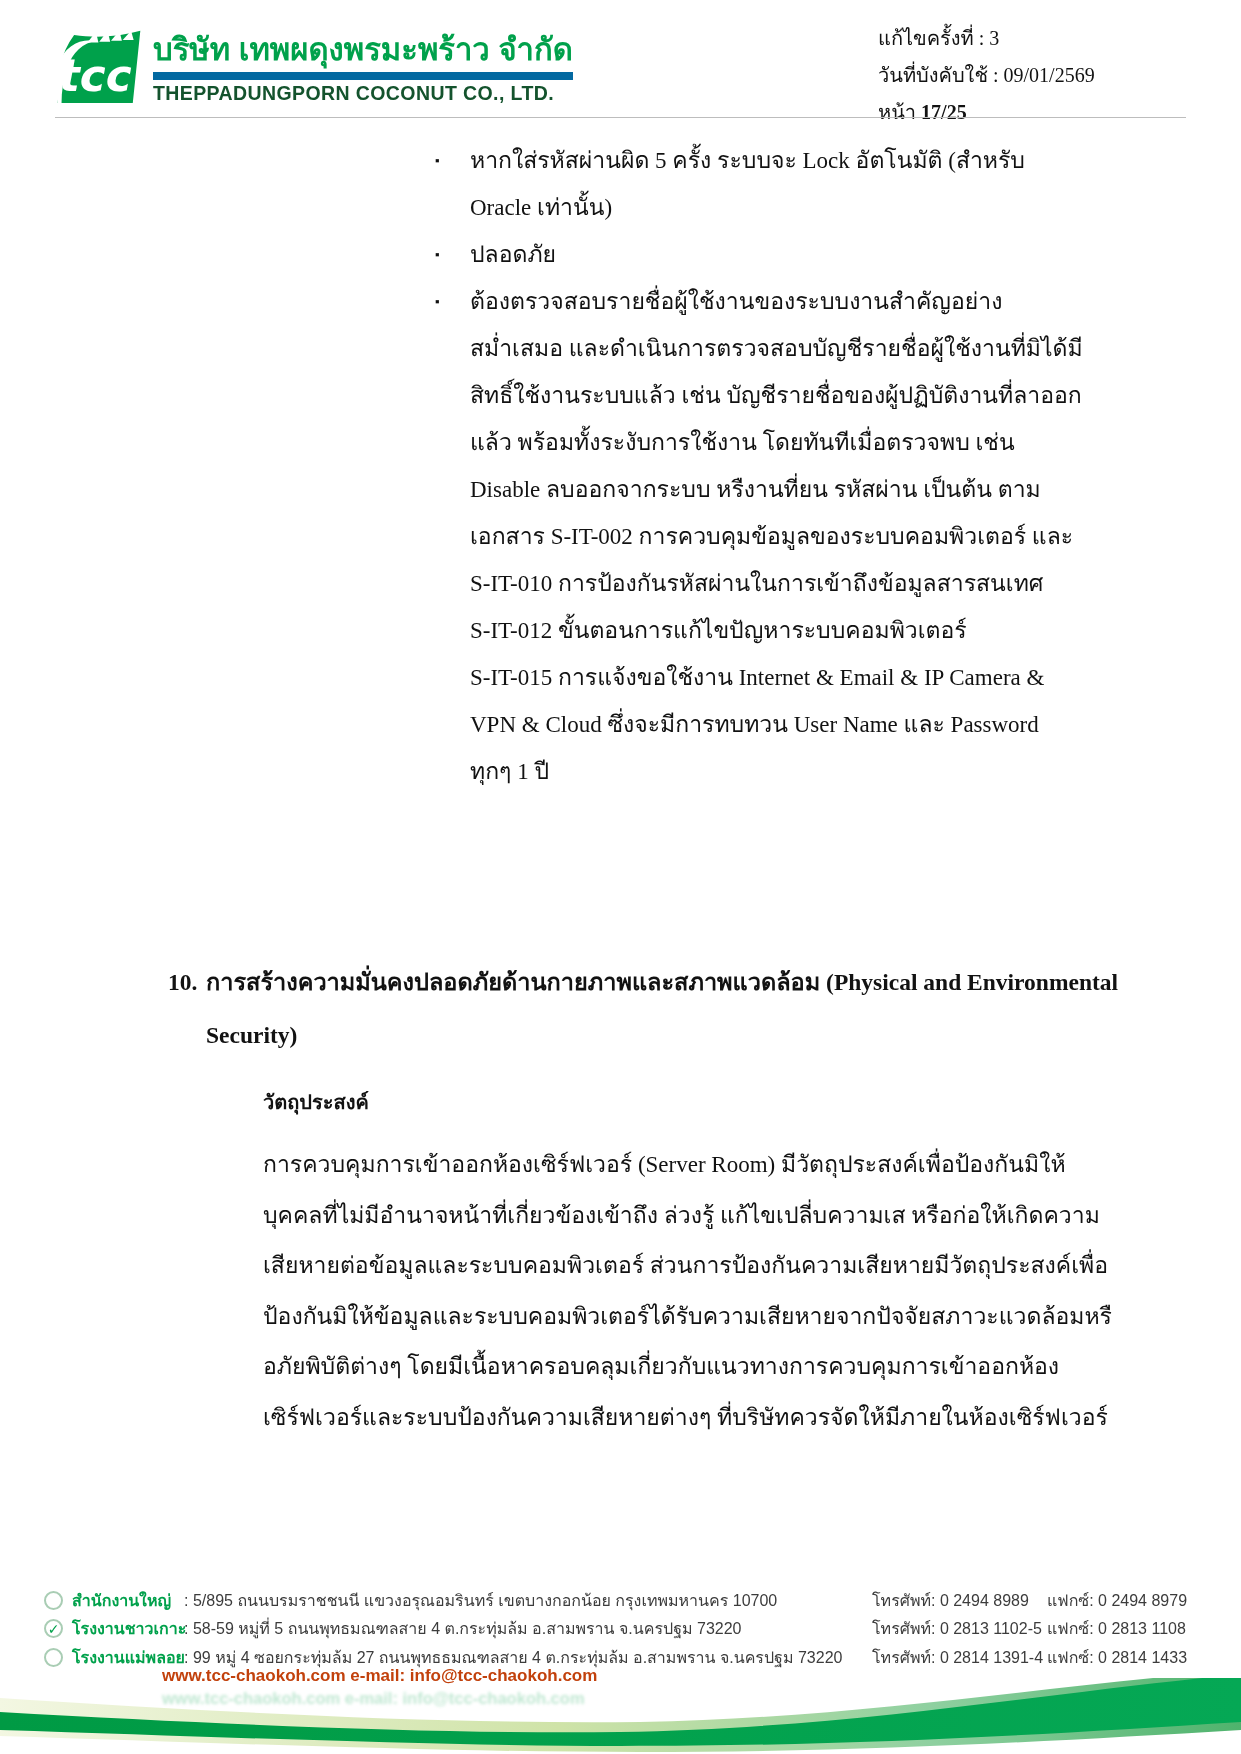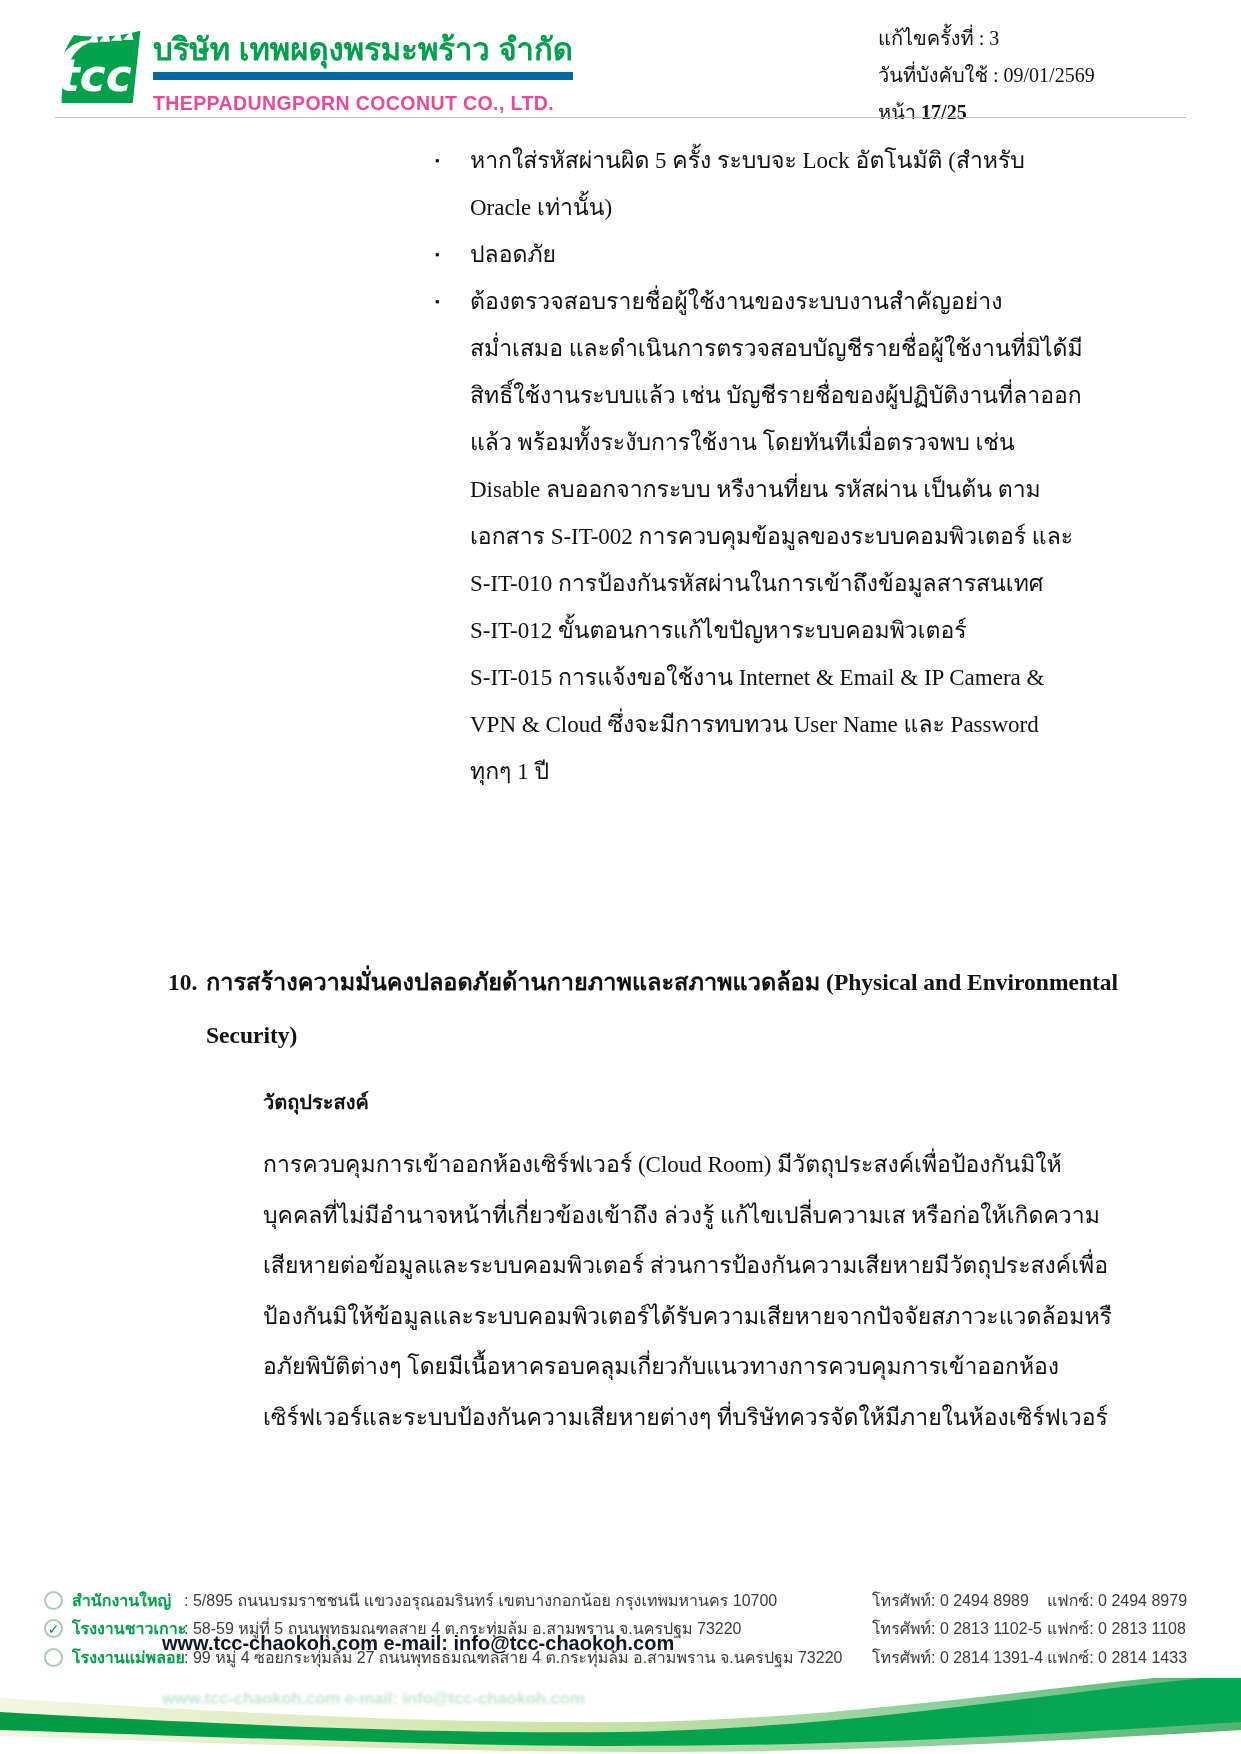--- a/index.html
+++ b/index.html
@@ -6,21 +6,21 @@
   .page{position:relative;width:1241px;height:1754px;background:#ffffff;overflow:hidden;
         font-family:"Liberation Serif","DejaVu Serif",serif;color:#121212;margin:0 auto;}
 
   
   .logo{position:absolute;left:54px;top:27px;width:88px;height:78px;}
   .company{position:absolute;left:153px;top:32px;}
   .company-th{font-family:"Liberation Sans","DejaVu Sans",sans-serif;font-weight:bold;
               color:#00A14B;font-size:31px;line-height:1.15;white-space:nowrap;
               border-bottom:8px solid #0369a1;padding-bottom:4px;}
   .company-en{font-family:"Liberation Sans","DejaVu Sans",sans-serif;font-weight:bold;
-              color:#ec4899;font-size:19.5px;letter-spacing:.4px;margin-top:12px;white-space:nowrap;}
+              color:#14532d;font-size:19.5px;letter-spacing:.4px;margin-top:2px;white-space:nowrap;}
   .doc-meta{position:absolute;left:878px;top:20px;font-size:20px;line-height:37px;white-space:nowrap;}
   .doc-meta b{font-weight:bold;}
   .header-rule{position:absolute;left:55px;top:117px;width:1131px;height:0;
                border-top:1.5px solid #bdbdbd;}
 
   
   .bullets{position:absolute;left:433px;top:137px;font-size:23px;}
   .bullet-item{position:relative;padding-left:37px;}
   .bullet-marker{position:absolute;left:2px;top:0;height:47px;line-height:47px;font-size:13px;color:#111;}
   .bullet-line{height:47px;line-height:47px;white-space:nowrap;}
@@ -39,22 +39,22 @@
           font-family:"Liberation Sans","DejaVu Sans",sans-serif;font-size:16px;color:#3c3c3c;}
   .loc-row{display:flex;align-items:center;height:28.5px;}
   .loc-icon{width:28px;display:flex;align-items:center;}
   .icon-circle{width:15px;height:15px;border:2px solid #a9cdb4;border-radius:50%;
                display:inline-flex;align-items:center;justify-content:center;
                color:#00A14B;font-weight:bold;font-size:14px;line-height:1;overflow:visible;}
   .loc-label{width:112px;color:#00A14B;font-weight:bold;white-space:nowrap;}
   .loc-address{width:688px;white-space:nowrap;}
   .loc-phone{width:175px;white-space:nowrap;}
   .loc-fax{flex:1;white-space:nowrap;}
-  .website{position:absolute;left:162px;top:1632px;font-family:"Liberation Sans","DejaVu Sans",sans-serif;
-           font-weight:bold;color:#0f172a;font-size:20px;white-space:nowrap;}
+  .website{position:absolute;left:162px;top:1666px;font-family:"Liberation Sans","DejaVu Sans",sans-serif;
+           font-weight:bold;color:#c2410c;font-size:17px;white-space:nowrap;}
   .website-reflection{position:absolute;left:162px;top:1689px;font-family:"Liberation Sans","DejaVu Sans",sans-serif;
            font-weight:bold;color:#00A14B;font-size:16.5px;opacity:.25;filter:blur(1.5px);white-space:nowrap;}
   .wave{position:absolute;left:0;bottom:0;width:1241px;height:76px;display:block;}
 </style>
 </head>
 <body>
 
 <div class="page">
 
   <div class="logo">
@@ -149,21 +149,21 @@
 
         <div class="sec-line">การสร้างความมั่นคงปลอดภัยด้านกายภาพและสภาพแวดล้อม (Physical and Environmental</div>
 
         <div class="sec-line">Security)</div>
       </div>
   </div>
 
   <div class="objective-heading">วัตถุประสงค์</div>
   <div class="paragraph">
 
-      <div class="para-line">การควบคุมการเข้าออกห้องเซิร์ฟเวอร์ (Cloud Room) มีวัตถุประสงค์เพื่อป้องกันมิให้</div>
+      <div class="para-line">การควบคุมการเข้าออกห้องเซิร์ฟเวอร์ (Server Room) มีวัตถุประสงค์เพื่อป้องกันมิให้</div>
 
       <div class="para-line">บุคคลที่ไม่มีอำนาจหน้าที่เกี่ยวข้องเข้าถึง ล่วงรู้ แก้ไขเปลี่บความเส หรือก่อให้เกิดความ</div>
 
       <div class="para-line">เสียหายต่อข้อมูลและระบบคอมพิวเตอร์ ส่วนการป้องกันความเสียหายมีวัตถุประสงค์เพื่อ</div>
 
       <div class="para-line">ป้องกันมิให้ข้อมูลและระบบคอมพิวเตอร์ได้รับความเสียหายจากปัจจัยสภาวะแวดล้อมหรื</div>
 
       <div class="para-line">อภัยพิบัติต่างๆ โดยมีเนื้อหาครอบคลุมเกี่ยวกับแนวทางการควบคุมการเข้าออกห้อง</div>
 
       <div class="para-line">เซิร์ฟเวอร์และระบบป้องกันความเสียหายต่างๆ ที่บริษัทควรจัดให้มีภายในห้องเซิร์ฟเวอร์</div>

